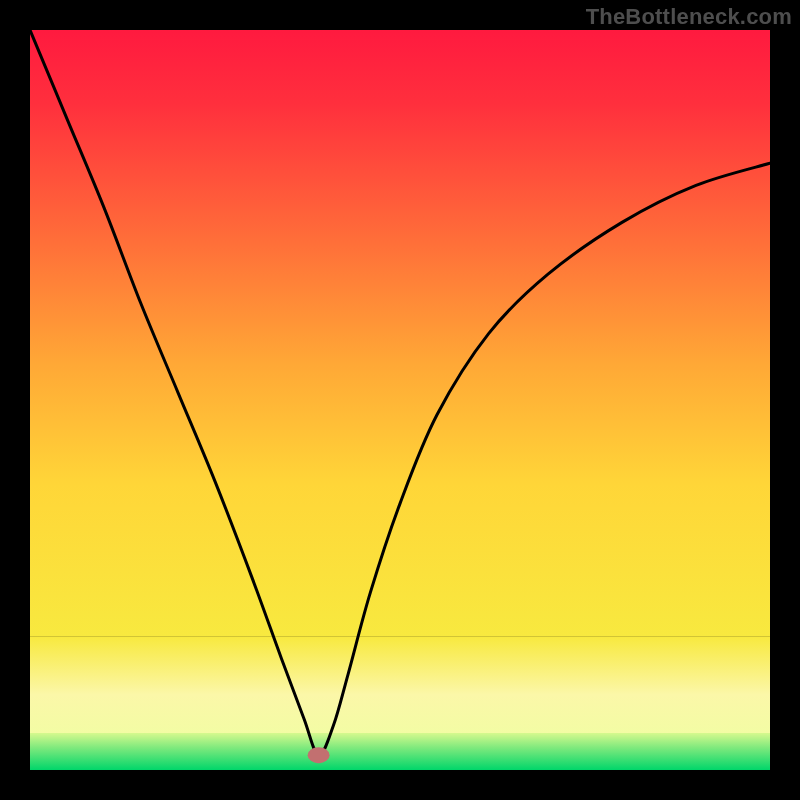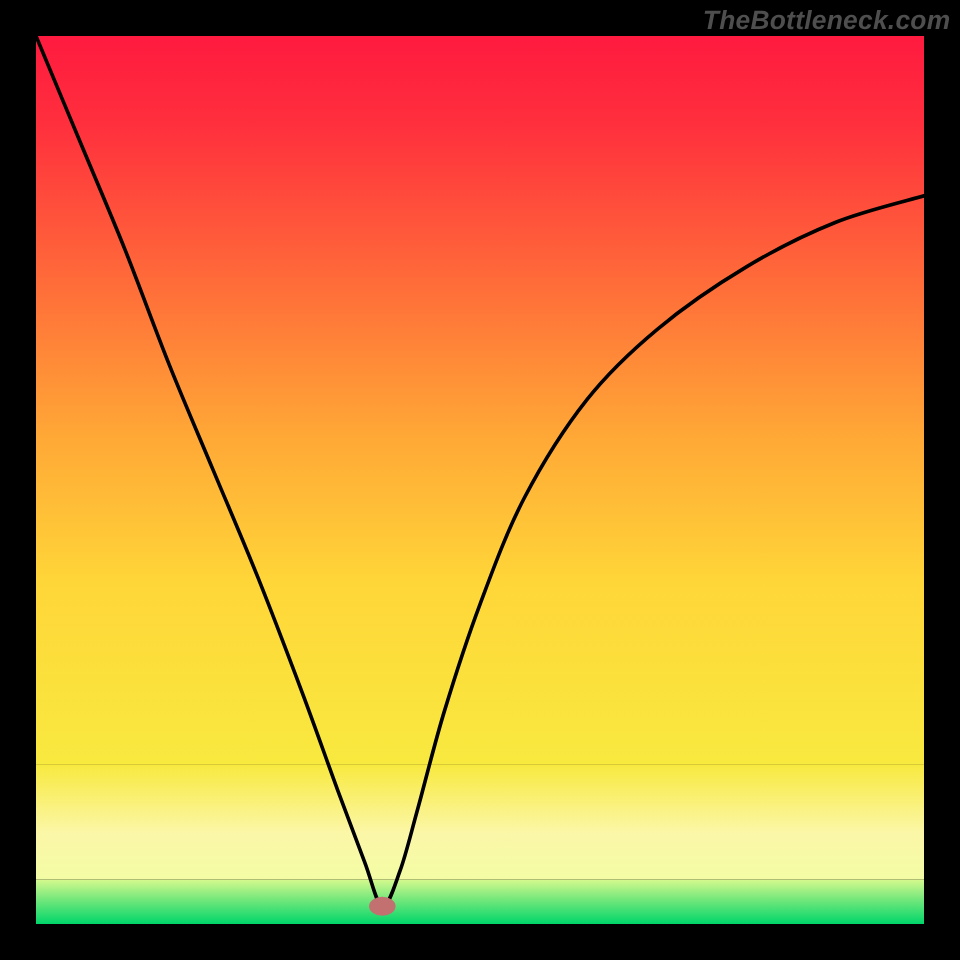--- a/index.html
+++ b/index.html
@@ -9,21 +9,20 @@
     height: 800px;
     background: #000000;
     font-family: Arial, Helvetica, sans-serif;
     overflow: hidden;
   }
   .frame {
     position: relative;
     width: 800px;
     height: 800px;
     background: #000000;
-    font-style: italic;
   }
   .watermark {
     position: absolute;
     top: 4px;
     right: 8px;
     color: #4e4e4e;
     font-size: 22px;
     font-weight: 600;
     letter-spacing: 0.2px;
     user-select: none;

